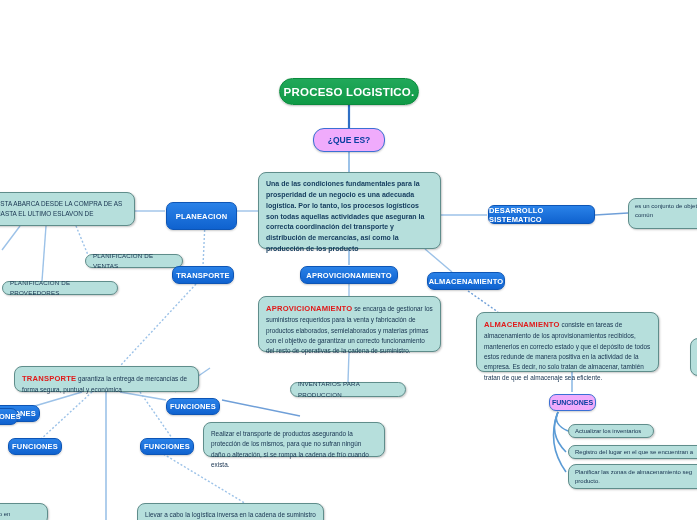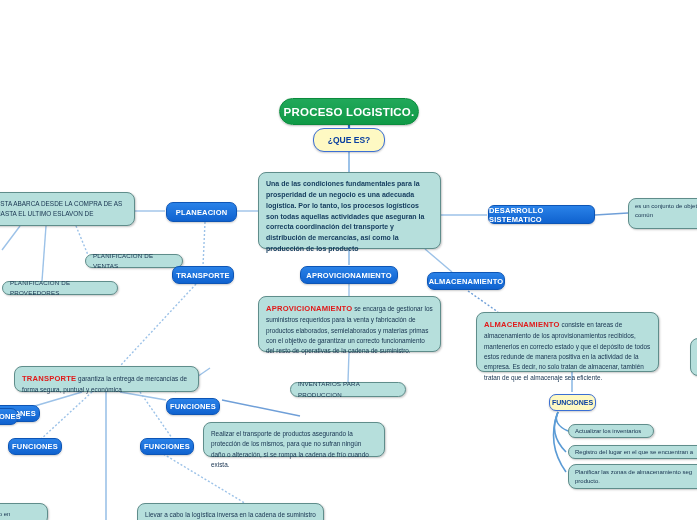--- a/index.html
+++ b/index.html
@@ -40,26 +40,25 @@
     border: 1px solid #0b8b3d;
     border-radius: 14px;
     color: #ffffff;
     font-weight: bold;
     font-size: 11.5px;
     letter-spacing: 0.2px;
     display: flex;
     align-items: center;
     justify-content: center;
     box-shadow: 0 1px 2px rgba(0,0,0,0.25);
-    margin-top: 20px;
   }
 
   
   .n-yellow {
-    background: #fef9c3;
+    background: #f0abfc;
     border: 1px solid #3b6fd4;
     border-radius: 11px;
     color: #0a3fa0;
     font-weight: bold;
     font-size: 8.5px;
     display: flex;
     align-items: center;
     justify-content: center;
     box-shadow: 0 1px 2px rgba(0,0,0,0.2);
   }
@@ -171,21 +170,21 @@
       <path d="M160,452 L248,505" stroke="#9cc2e8" stroke-dasharray="2 2"></path>
     </g>
   </svg>
 
   <div class="node n-root" style="left:279px; top:78px; width:140px; height:27px;">PROCESO LOGISTICO.</div>
 
   <div class="node n-yellow" style="left:313px; top:128px; width:72px; height:24px;">¿QUE ES?</div>
 
   <div class="node n-card big" style="left:258px; top:172px; width:183px; height:77px;">Una de las condiciones fundamentales para la prosperidad de un negocio es una adecuada logística. Por lo tanto, los procesos logísticos son todas aquellas actividades que aseguran la correcta coordinación del transporte y distribución de mercancías, así como la producción de los producto</div>
 
-  <div class="node n-blue" style="left:166px; top:202px; width:71px; height:20px;">PLANEACION</div>
+  <div class="node n-blue" style="left:166px; top:202px; width:71px; height:28px;">PLANEACION</div>
 
   <div class="node n-card" style="left:-12px; top:192px; width:147px; height:34px;">ESTA ABARCA DESDE LA COMPRA DE AS HASTA EL ULTIMO ESLAVON DE</div>
 
   <div class="node n-card label" style="left:85px; top:254px; width:98px; height:14px;">PLANIFICACION DE VENTAS</div>
 
   <div class="node n-card label" style="left:2px; top:281px; width:116px; height:14px;">PLANIFICACION DE PROVEEDORES</div>
 
   <div class="node n-blue" style="left:172px; top:266px; width:62px; height:18px;">TRANSPORTE</div>
 
   <div class="node n-blue" style="left:300px; top:266px; width:98px; height:18px;">APROVICIONAMIENTO</div>

